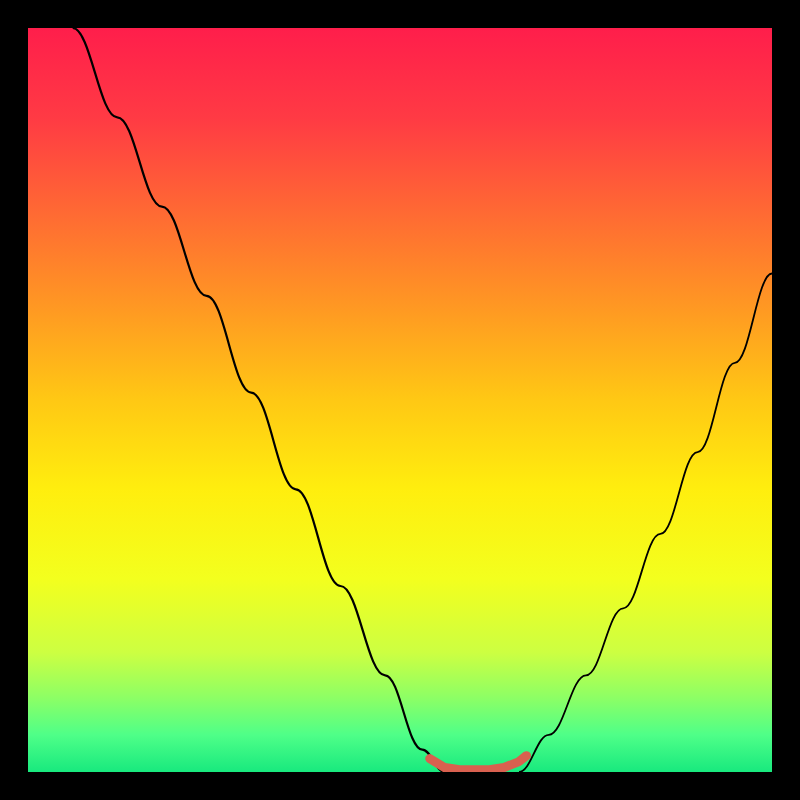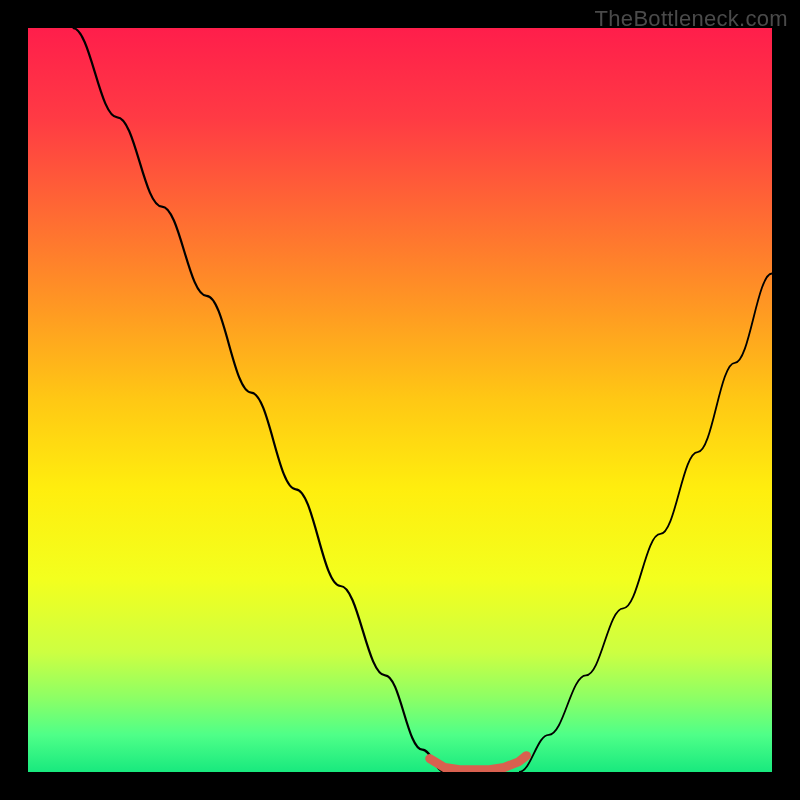--- a/index.html
+++ b/index.html
@@ -45,21 +45,20 @@
   }
   svg {
     display: block;
   }
 </style>
 </head>
 <body>
 
 <div class="frame">
 
-  <div class="watermark">TheBottleneck.com</div>
 
   <div class="plot-outer">
     <svg class="plot-area" viewBox="0 0 744 744" preserveAspectRatio="none">
       <defs>
         <linearGradient id="bg-grad" x1="0" y1="0" x2="0" y2="1">
         <stop offset="0%" stop-color="#ff1e4b"></stop>
             <stop offset="12%" stop-color="#ff3a44"></stop>
             <stop offset="25%" stop-color="#ff6a33"></stop>
             <stop offset="38%" stop-color="#ff9a22"></stop>
             <stop offset="50%" stop-color="#ffc814"></stop>

